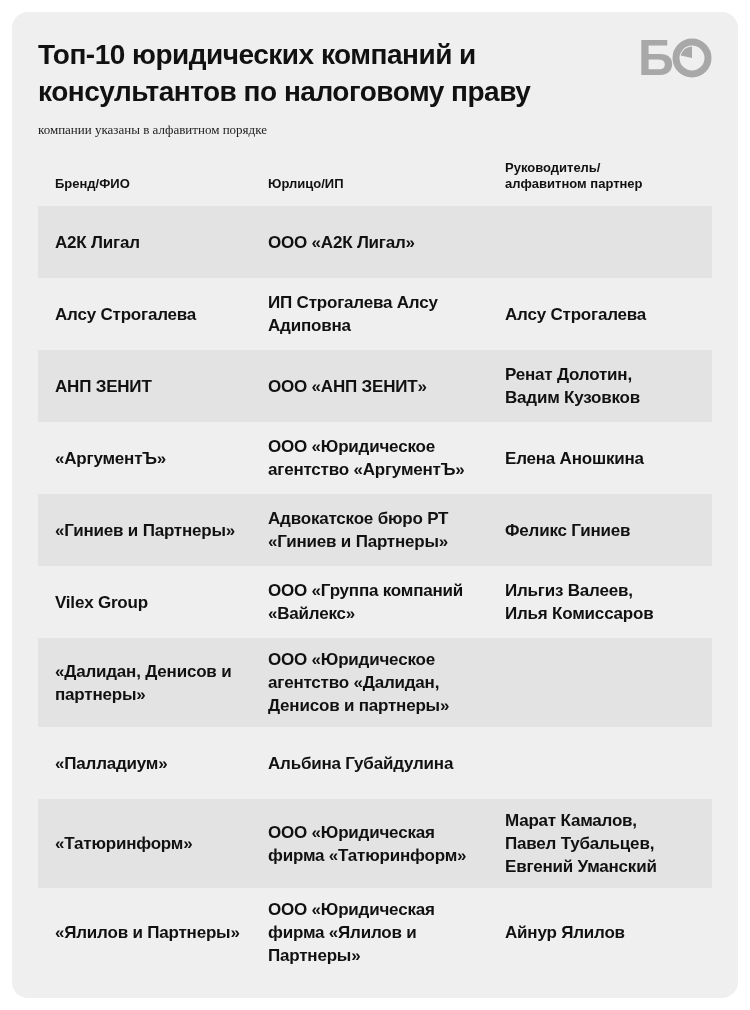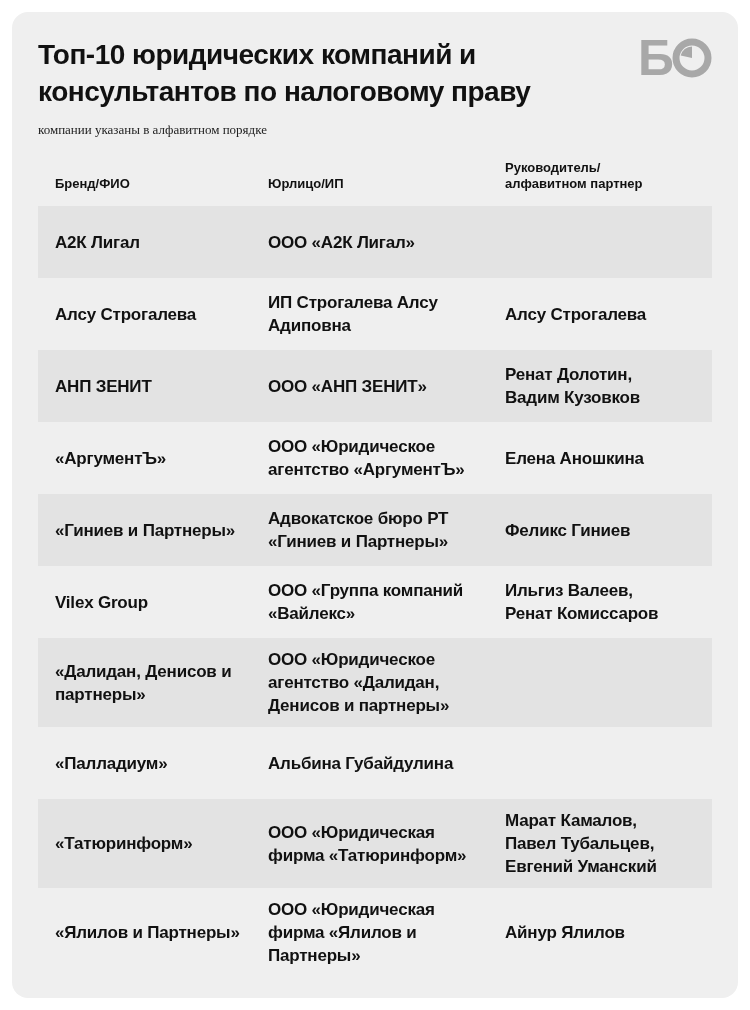--- a/index.html
+++ b/index.html
@@ -169,21 +169,21 @@
         <div class="cell">Адвокатское бюро РТ
 «Гиниев и Партнеры»</div>
         <div class="cell">Феликс Гиниев</div>
       </div>
 
       <div class="trow">
         <div class="cell">Vilex Group</div>
         <div class="cell">ООО «Группа компаний
 «Вайлекс»</div>
         <div class="cell">Ильгиз Валеев,
-Ренат Комиссаров</div>
+Илья Комиссаров</div>
       </div>
 
       <div class="trow">
         <div class="cell">«Далидан, Денисов и
 партнеры»</div>
         <div class="cell">ООО «Юридическое
 агентство «Далидан,
 Денисов и партнеры»</div>
       </div>
 

